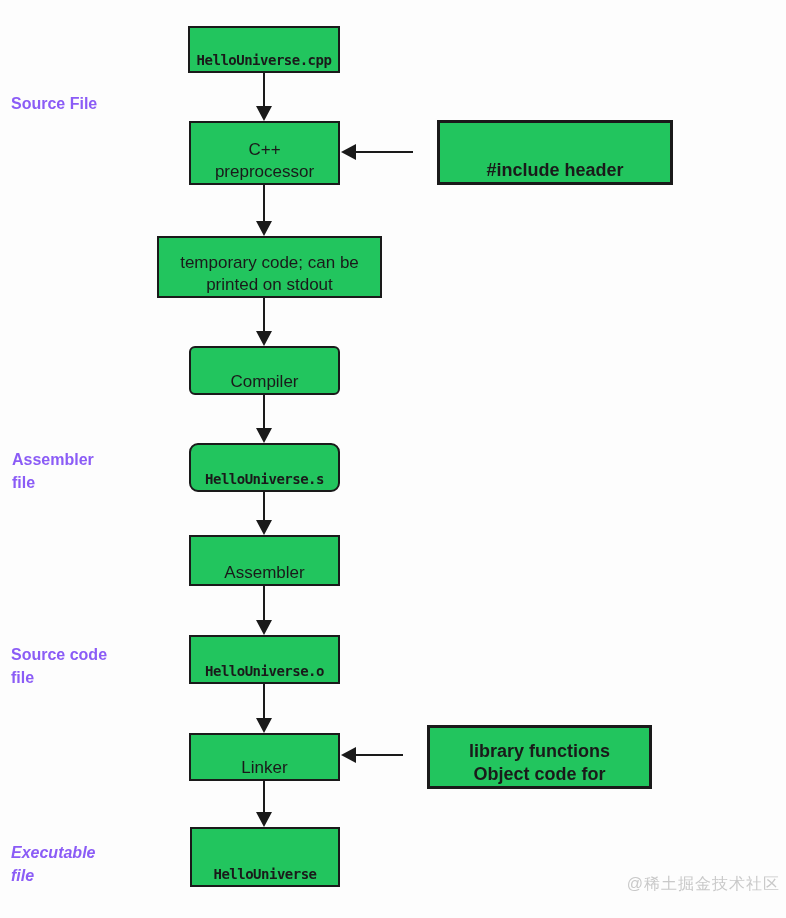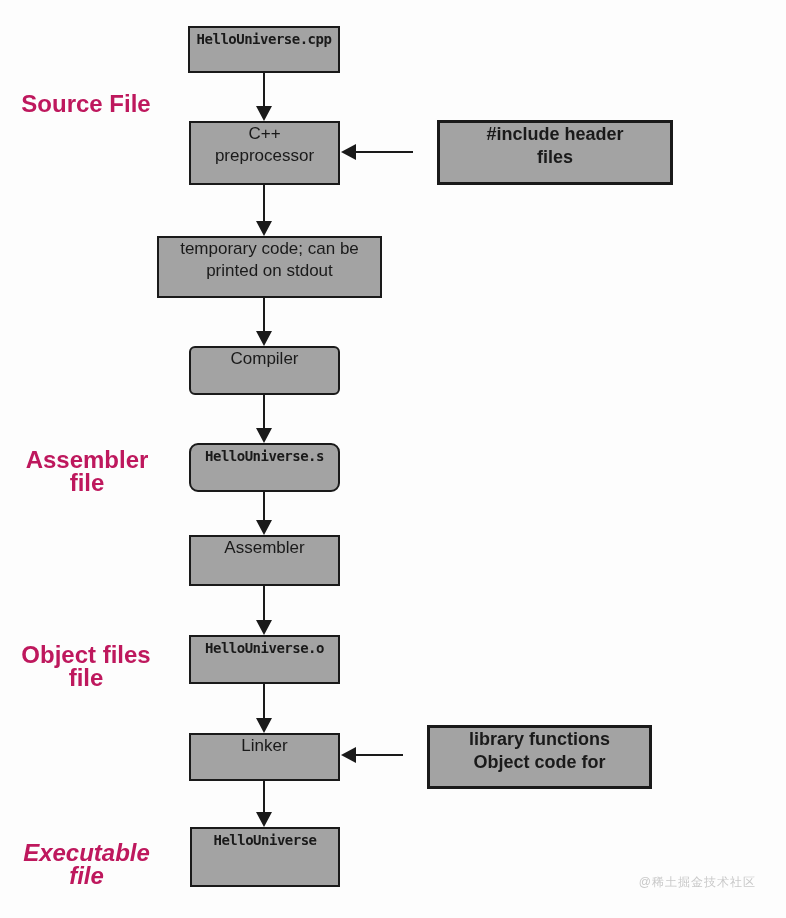--- a/index.html
+++ b/index.html
@@ -13,23 +13,23 @@
     height: 918px;
     background: #fdfdfd;
     font-family: "Liberation Sans", sans-serif;
     color: #1a1a1a;
     overflow: hidden;
   }
   .box {
     position: absolute;
     box-sizing: border-box;
     border: 2px solid #1a1a1a;
-    background: #a3a3a3;
+    background: #22c55e;
     display: flex;
-    align-items: flex-start;
+    align-items: flex-end;
     justify-content: center;
     text-align: center;
   }
   .box .lbl {
     font-size: 17px;
     line-height: 22px;
     color: #1a1a1a;
   }
   .box.mono .lbl {
     font-family: "DejaVu Sans Mono", monospace;
@@ -42,24 +42,23 @@
     margin-left: 24px;
   }
   .box.callout .lbl {
     font-weight: bold;
     font-size: 18px;
     line-height: 23px;
   }
   .side-label {
     position: absolute;
     font-weight: bold;
-    font-size: 24px;
+    font-size: 16px;
     line-height: 23px;
-    text-align: center;
-    color: #be185d;
+    color: #8b5cf6;
   }
   .vline {
     position: absolute;
     width: 2px;
     background: #1a1a1a;
   }
   .hline {
     position: absolute;
     height: 2px;
     background: #1a1a1a;
@@ -76,42 +75,42 @@
     position: absolute;
     width: 0;
     height: 0;
     border-top: 8px solid transparent;
     border-bottom: 8px solid transparent;
     border-right: 15px solid #1a1a1a;
   }
   .watermark {
     position: absolute;
     top: 874px;
-    right: 30px;
-    font-size: 12px;
+    right: 6px;
+    font-size: 16px;
     color: #c9c9c9;
     letter-spacing: 1px;
   }
 </style>
 </head>
 <body>
 
 <div class="canvas">
 
   <div class="side-label" style="left:11px; top:92px; width:150px;">
     <div>Source File</div>
   </div>
 
   <div class="side-label" style="left:12px; top:448px; width:150px;">
     <div>Assembler</div>
     <div>file</div>
   </div>
 
   <div class="side-label" style="left:11px; top:643px; width:150px;">
-    <div>Object files</div>
+    <div>Source code</div>
     <div>file</div>
   </div>
 
   <div class="side-label" style="left:11px; top:841px; width:151px;font-style:italic;">
     <div>Executable</div>
     <div>file</div>
   </div>
 
   <div class="box mono" style="left:188px; top:26px; width:152px; height:47px;">
     <span class="lbl">HelloUniverse.cpp</span>
@@ -151,21 +150,20 @@
     <span class="lbl">HelloUniverse.o</span>
   </div>
 
   <div class="box mono" style="left:190px; top:827px; width:150px; height:60px;">
     <span class="lbl">HelloUniverse</span>
   </div>
 
   <div class="box callout" style="left:413px; top:120px; width:236px; height:65px;">
     <span class="lbl">
       <div>#include header</div>
-      <div>files</div>
     </span>
   </div>
 
   <div class="box callout" style="left:403px; top:725px; width:225px; height:64px;">
     <span class="lbl">
       <div>library functions</div>
       <div>Object code for</div>
     </span>
   </div>
 

